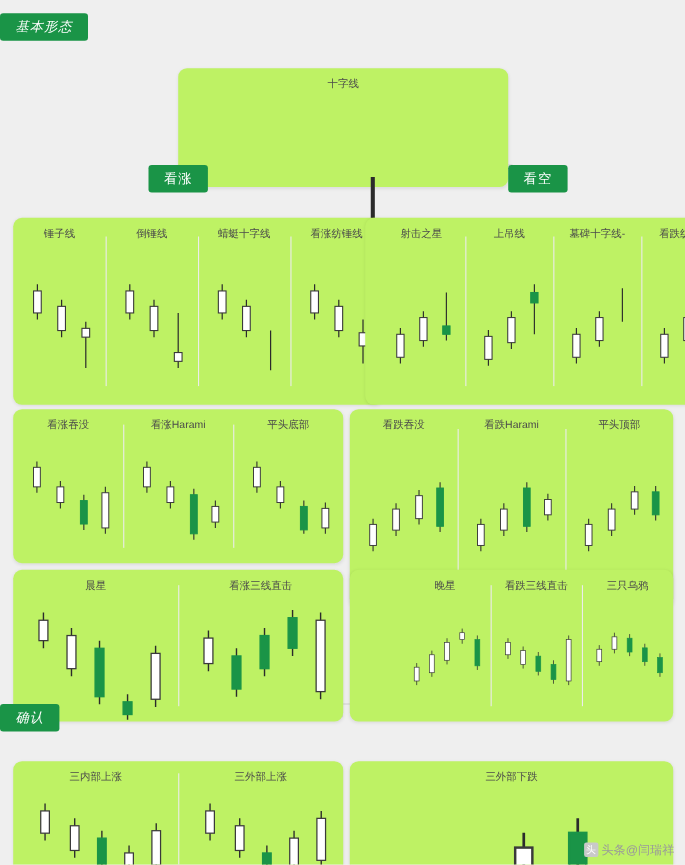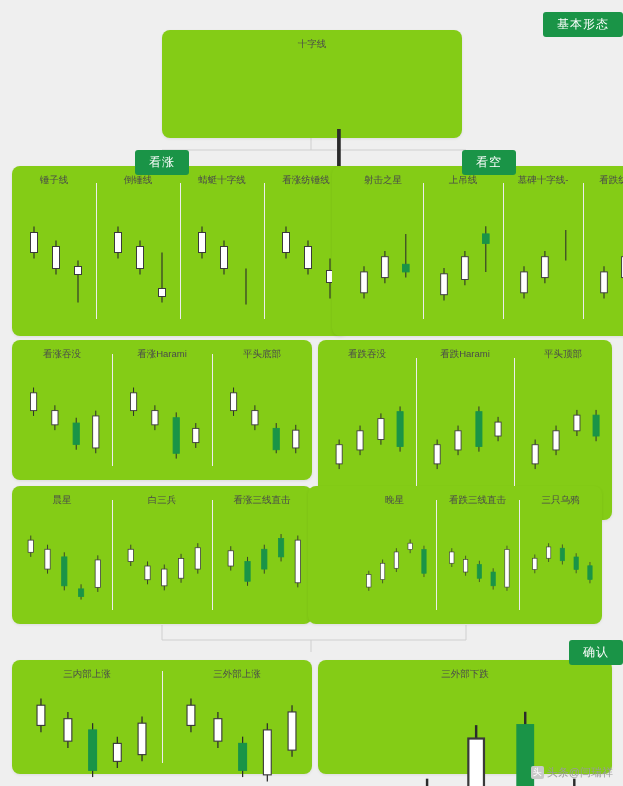--- a/index.html
+++ b/index.html
@@ -14,27 +14,28 @@
     display:inline-block;
     background:#1a9447;
     color:#fff;
     font-size:12px;
     padding:4px 14px;
     border-radius:3px;
     letter-spacing:1px;
     position:relative;
     z-index:3;
   }
-  .badge-wrap{text-align:right;}
+  .badge-wrap{text-align:left;font-style:italic;}
   .card{
-    background:#84cc16;
+    background:#bef264;
     border-radius:8px;
     box-shadow:0 1px 3px rgba(0,0,0,.08);
     box-sizing:border-box;
     position:relative;
+    margin-top:32px;
   }
   .cells{display:flex;height:100%;}
   .cell{
     flex:1;
     display:flex;
     flex-direction:column;
     align-items:center;
     box-sizing:border-box;
     padding:8px 2px 6px 2px;
     position:relative;
@@ -338,57 +339,40 @@
             <line x1="66" x2="66" y1="34" y2="84" stroke="#2b2b2b" stroke-width="1.1"></line>
             <rect x="62.5" y="40" width="7" height="38" fill="#1a9447" stroke="#1a9447" stroke-width="1"></rect>
             <line x1="88" x2="88" y1="76" y2="96" stroke="#2b2b2b" stroke-width="1.1"></line>
             <rect x="84.5" y="82" width="7" height="10" fill="#1a9447" stroke="#1a9447" stroke-width="1"></rect>
             <line x1="110" x2="110" y1="38" y2="86" stroke="#2b2b2b" stroke-width="1.1"></line>
             <rect x="106.5" y="44" width="7" height="36" fill="#ffffff" stroke="#3a3a3a" stroke-width="1"></rect>
           </svg>
         </div>
     </div>
     <div class="cell">
-      <div class="cell-label">白三兵</div>
-      <div class="plot">
-          <svg viewBox="0 0 126 100" preserveAspectRatio="xMidYMid meet">
-            <line x1="22" x2="22" y1="24" y2="52" stroke="#2b2b2b" stroke-width="1.1"></line>
-            <rect x="18.5" y="30" width="7" height="16" fill="#ffffff" stroke="#3a3a3a" stroke-width="1"></rect>
-            <line x1="44" x2="44" y1="46" y2="76" stroke="#2b2b2b" stroke-width="1.1"></line>
-            <rect x="40.5" y="52" width="7" height="18" fill="#ffffff" stroke="#3a3a3a" stroke-width="1"></rect>
-            <line x1="66" x2="66" y1="50" y2="84" stroke="#2b2b2b" stroke-width="1.1"></line>
-            <rect x="62.5" y="56" width="7" height="22" fill="#ffffff" stroke="#3a3a3a" stroke-width="1"></rect>
-            <line x1="88" x2="88" y1="36" y2="74" stroke="#2b2b2b" stroke-width="1.1"></line>
-            <rect x="84.5" y="42" width="7" height="26" fill="#ffffff" stroke="#3a3a3a" stroke-width="1"></rect>
-            <line x1="110" x2="110" y1="22" y2="62" stroke="#2b2b2b" stroke-width="1.1"></line>
-            <rect x="106.5" y="28" width="7" height="28" fill="#ffffff" stroke="#3a3a3a" stroke-width="1"></rect>
-          </svg>
-        </div>
-    </div>
-    <div class="cell">
       <div class="cell-label">看涨三线直击</div>
       <div class="plot">
           <svg viewBox="0 0 126 100" preserveAspectRatio="xMidYMid meet">
             <line x1="22" x2="22" y1="26" y2="58" stroke="#2b2b2b" stroke-width="1.1"></line>
             <rect x="18.5" y="32" width="7" height="20" fill="#ffffff" stroke="#3a3a3a" stroke-width="1"></rect>
             <line x1="44" x2="44" y1="40" y2="78" stroke="#2b2b2b" stroke-width="1.1"></line>
             <rect x="40.5" y="46" width="7" height="26" fill="#1a9447" stroke="#1a9447" stroke-width="1"></rect>
             <line x1="66" x2="66" y1="24" y2="62" stroke="#2b2b2b" stroke-width="1.1"></line>
             <rect x="62.5" y="30" width="7" height="26" fill="#1a9447" stroke="#1a9447" stroke-width="1"></rect>
             <line x1="88" x2="88" y1="10" y2="46" stroke="#2b2b2b" stroke-width="1.1"></line>
             <rect x="84.5" y="16" width="7" height="24" fill="#1a9447" stroke="#1a9447" stroke-width="1"></rect>
             <line x1="110" x2="110" y1="12" y2="80" stroke="#2b2b2b" stroke-width="1.1"></line>
             <rect x="106.5" y="18" width="7" height="56" fill="#ffffff" stroke="#3a3a3a" stroke-width="1"></rect>
           </svg>
         </div>
     </div>
   </div>
 </div>
 
-<div class="card" style="position:absolute;left:308px;top:486px;width:294px;height:138px;padding-left:45px;">
+<div class="card" style="position:absolute;left:318px;top:486px;width:294px;height:138px;padding-left:45px;">
   <div class="cells">
     <div class="cell">
       <div class="cell-label">晚星</div>
       <div class="plot">
           <svg viewBox="0 0 126 100" preserveAspectRatio="xMidYMid meet">
             <line x1="22" x2="22" y1="60" y2="92" stroke="#2b2b2b" stroke-width="1.1"></line>
             <rect x="18.5" y="66" width="7" height="20" fill="#ffffff" stroke="#3a3a3a" stroke-width="1"></rect>
             <line x1="44" x2="44" y1="42" y2="80" stroke="#2b2b2b" stroke-width="1.1"></line>
             <rect x="40.5" y="48" width="7" height="26" fill="#ffffff" stroke="#3a3a3a" stroke-width="1"></rect>
             <line x1="66" x2="66" y1="24" y2="62" stroke="#2b2b2b" stroke-width="1.1"></line>

